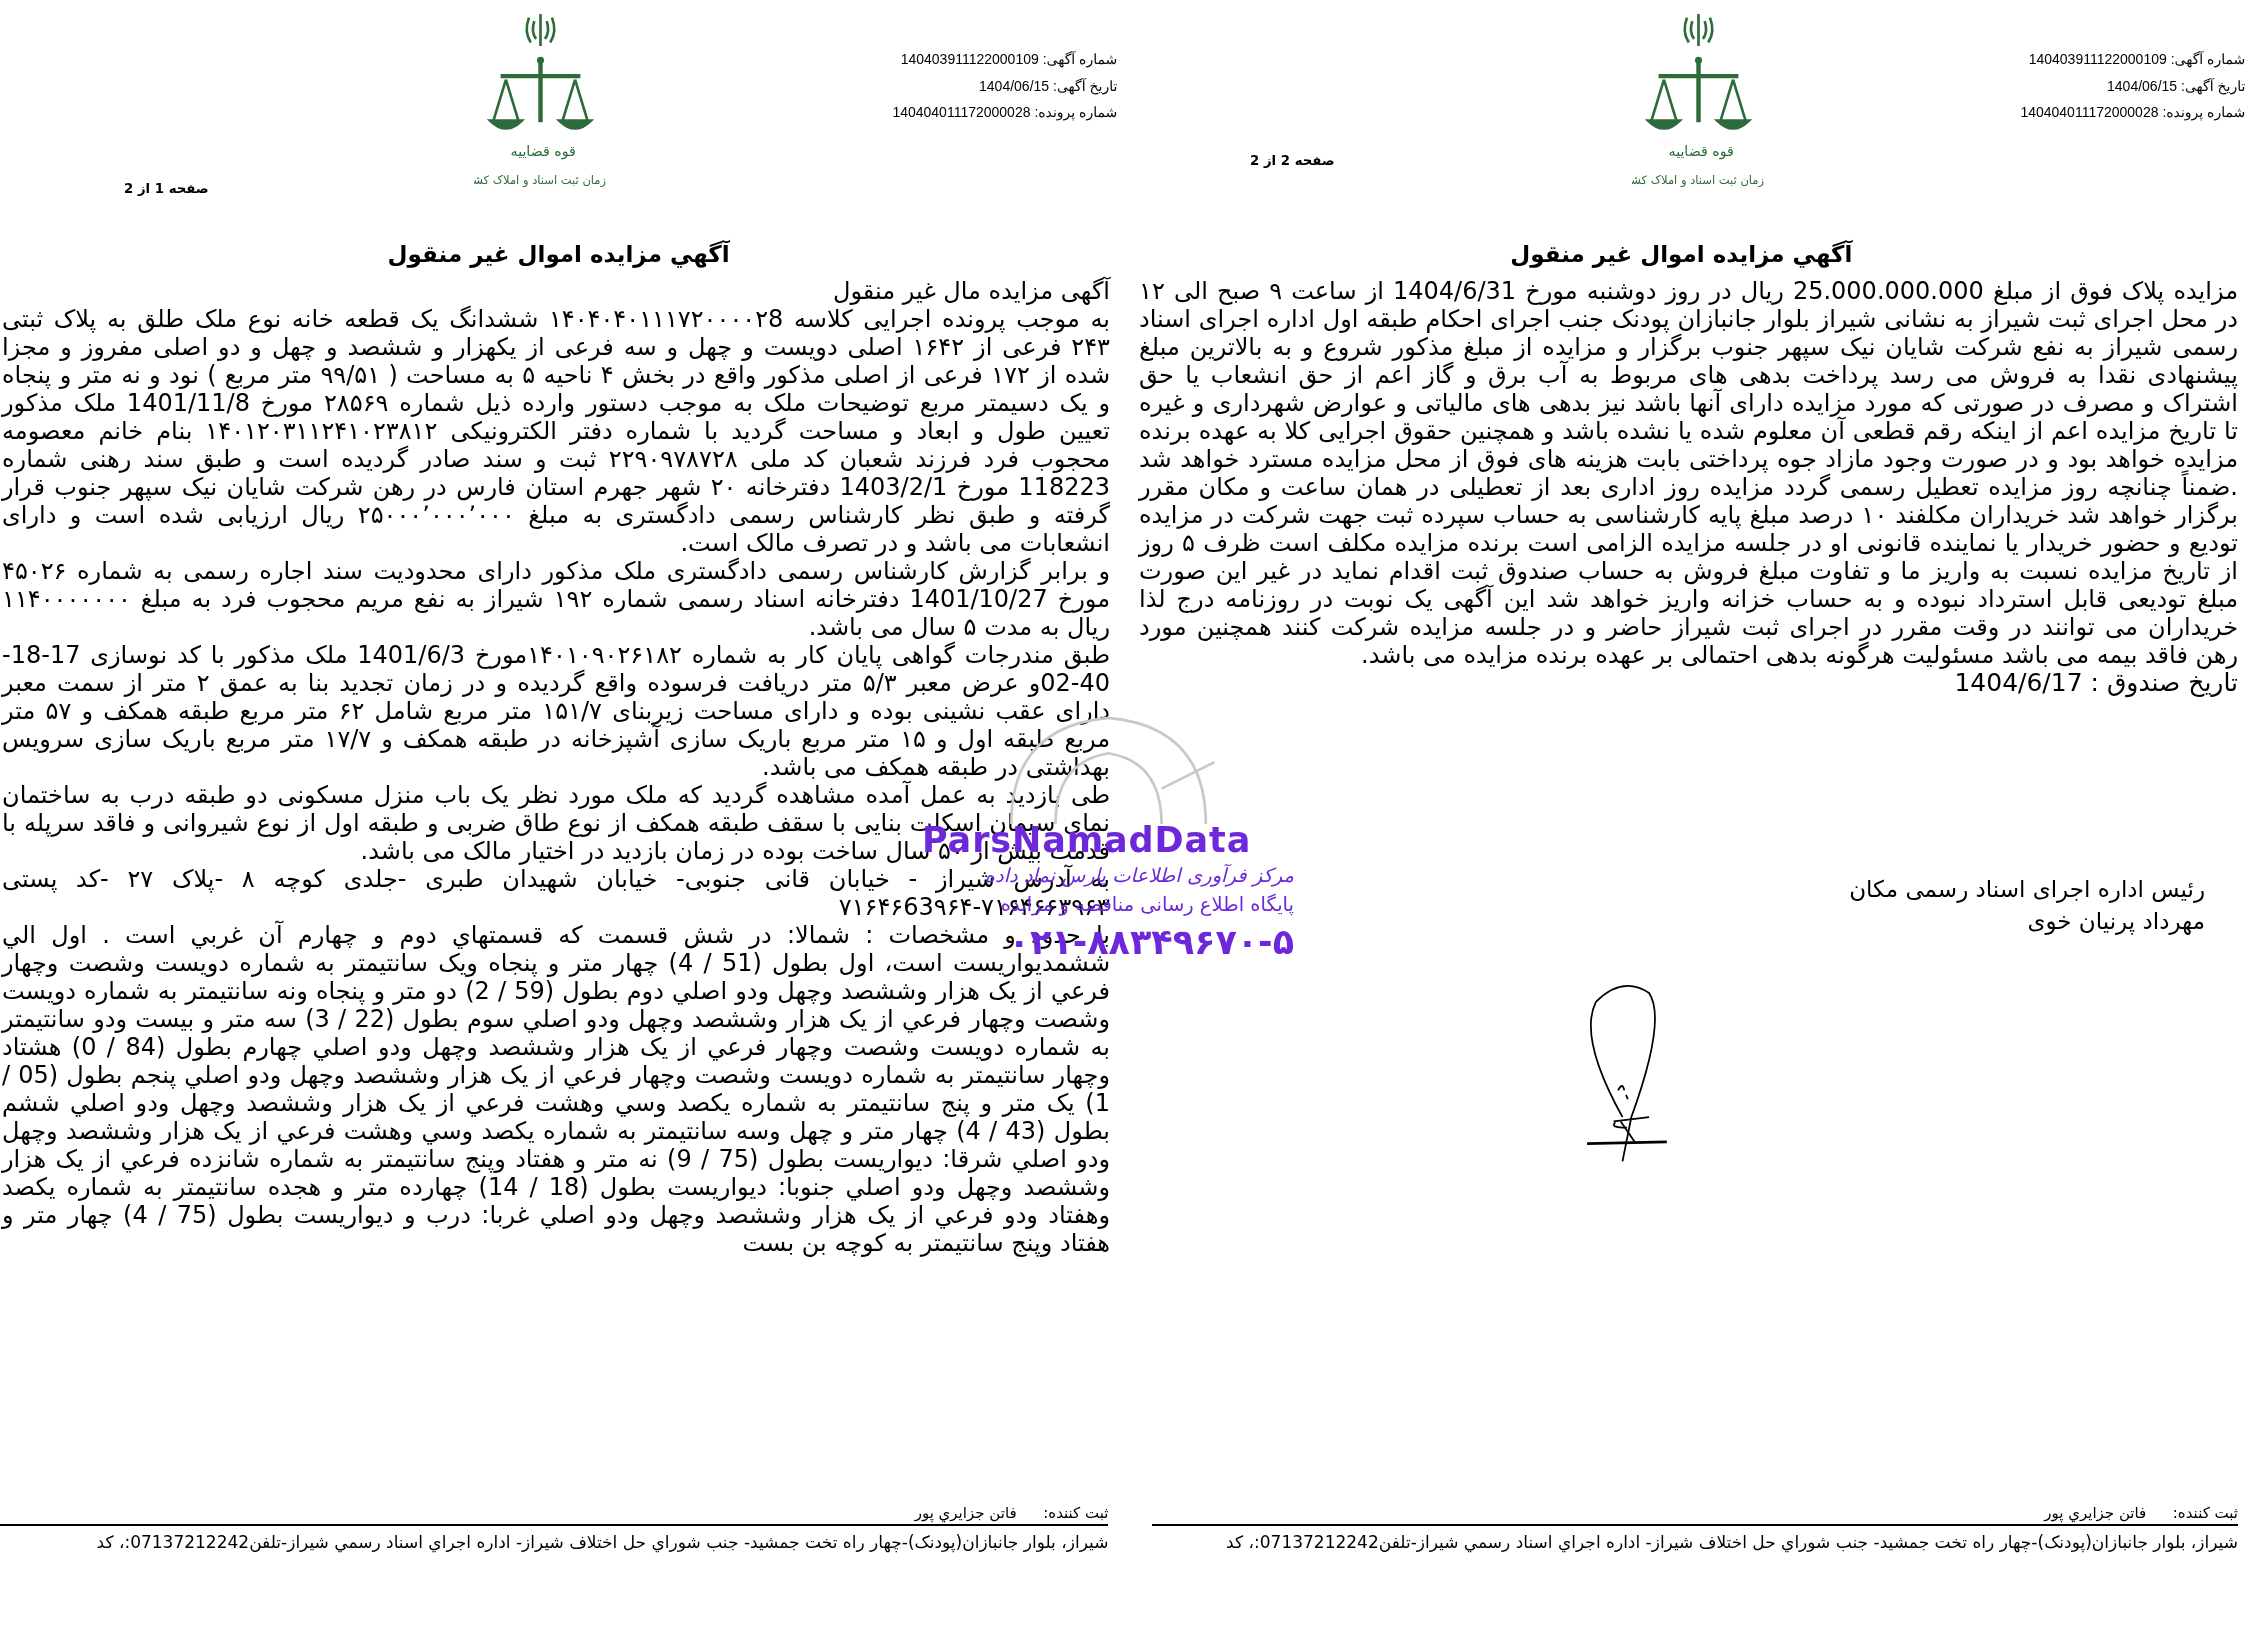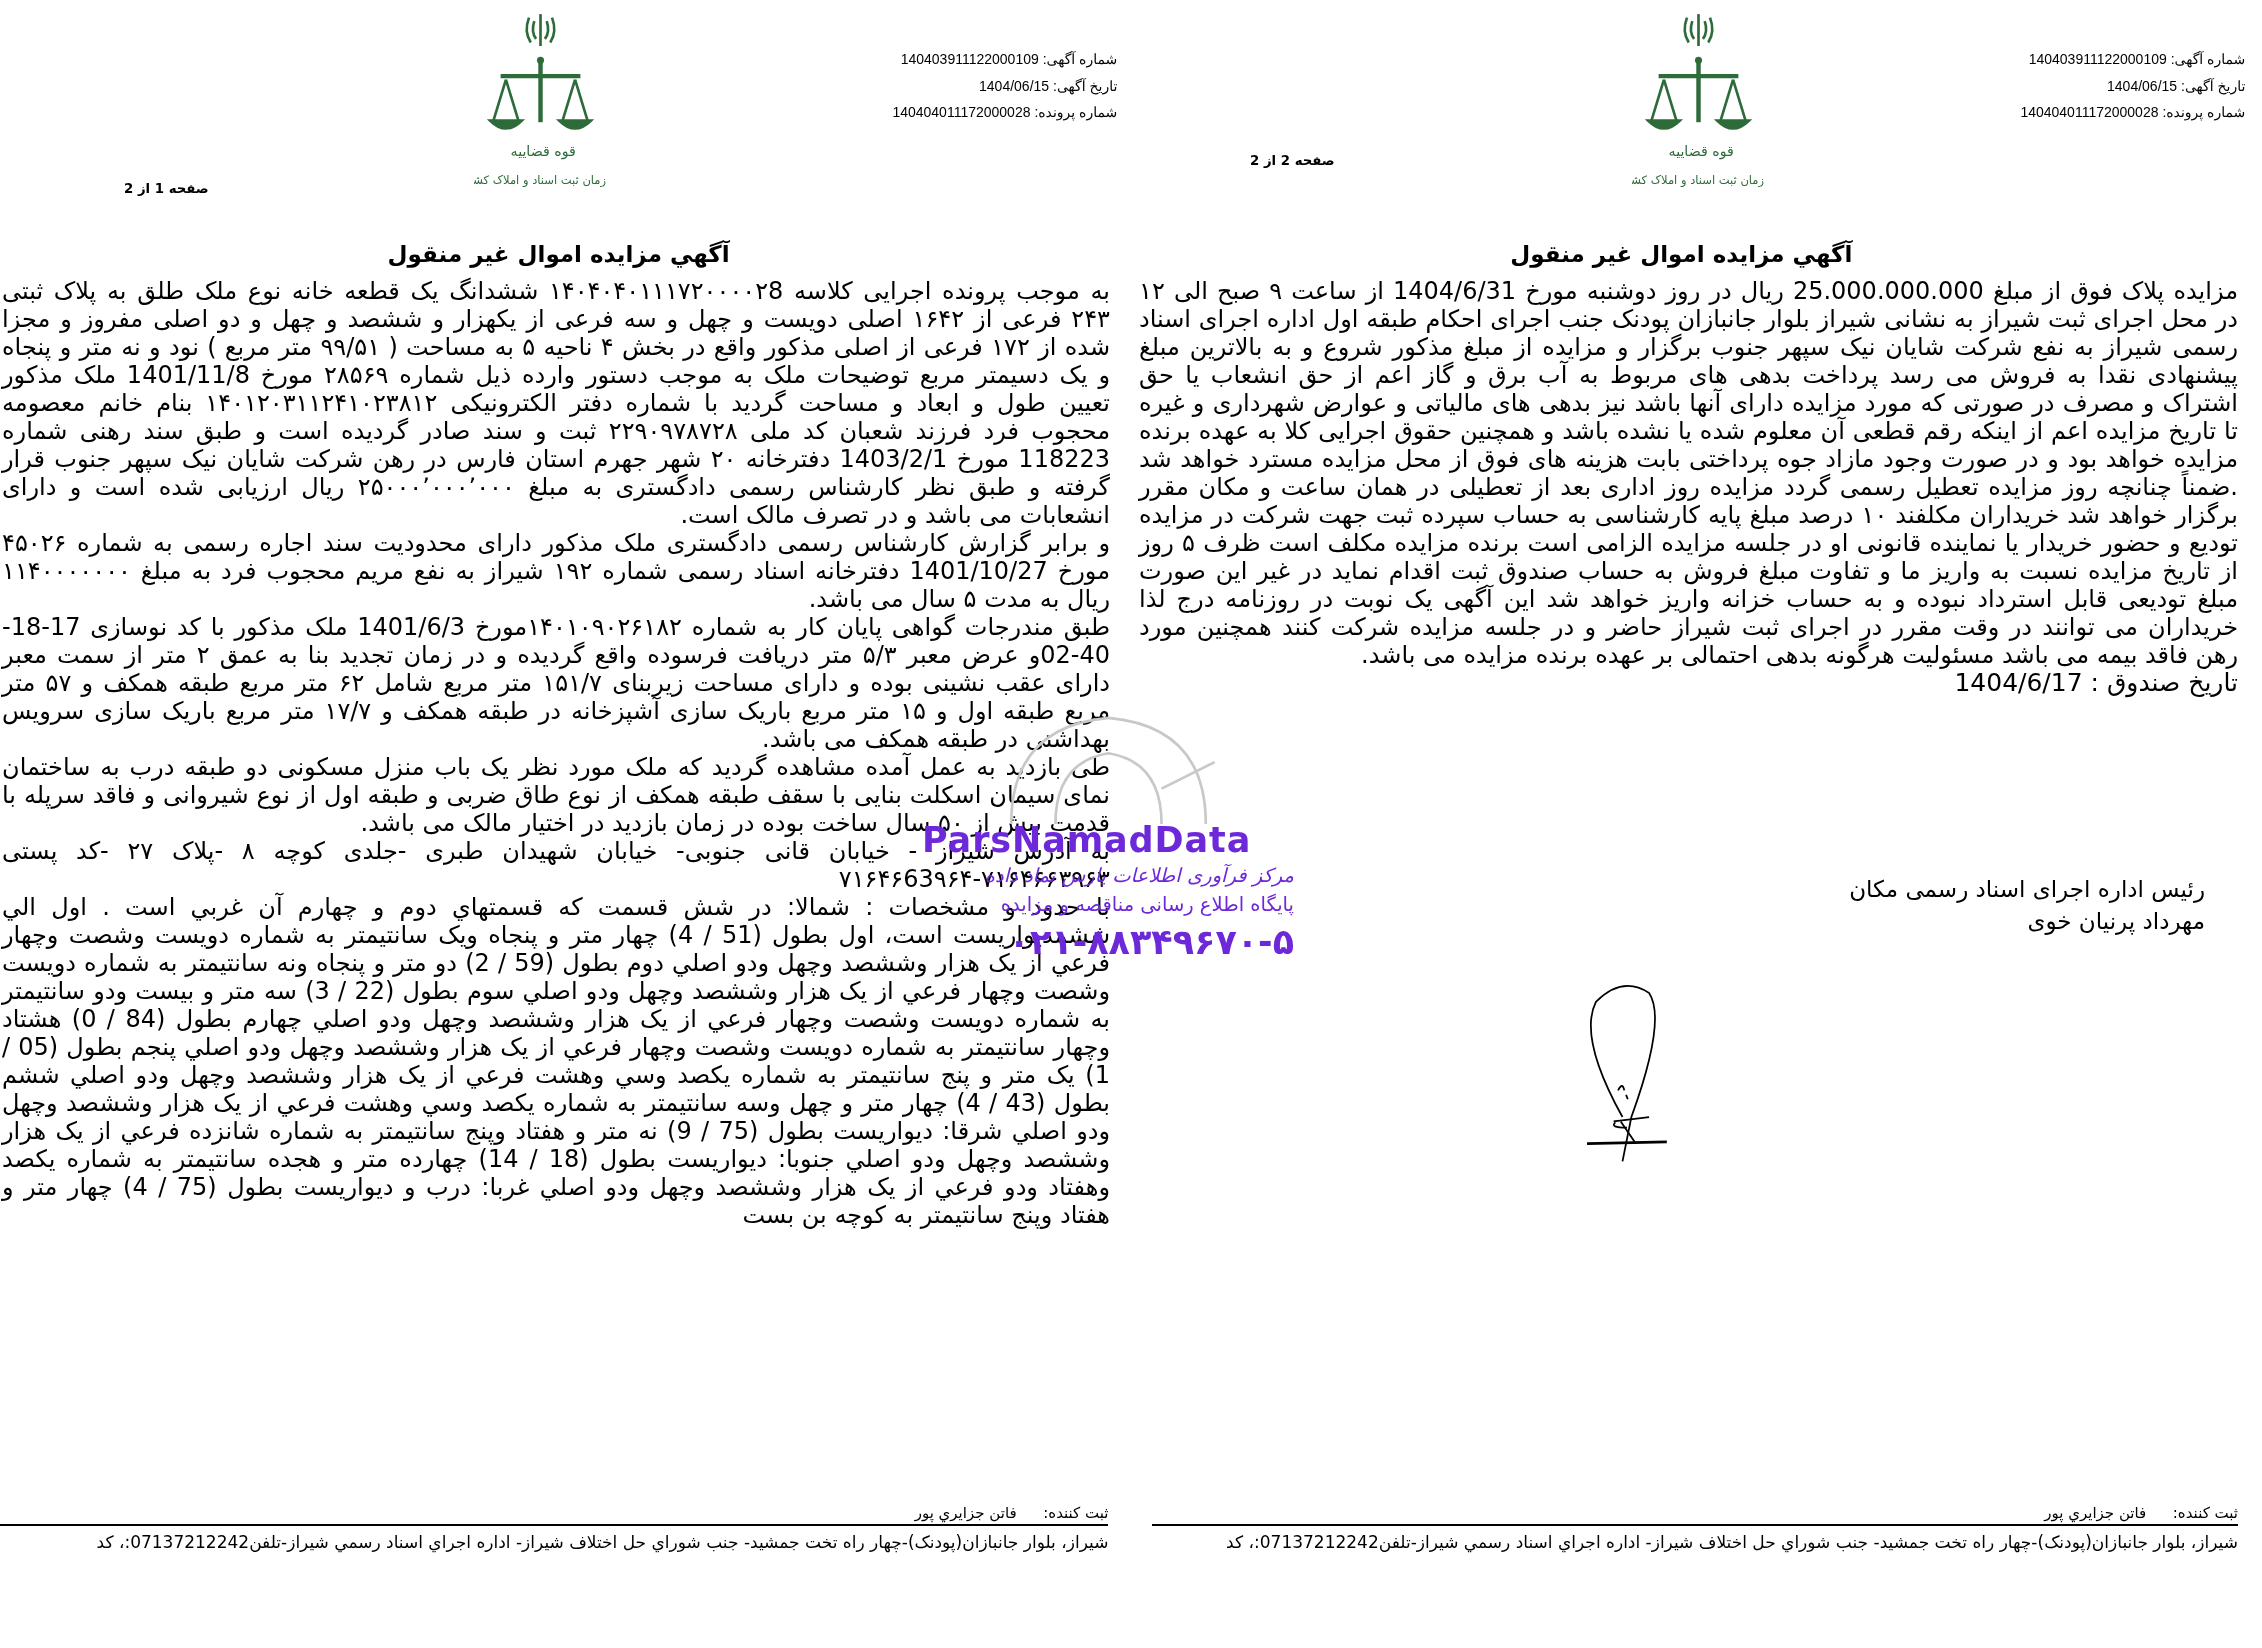--- a/index.html
+++ b/index.html
@@ -128,20 +128,21 @@
         <path d="M18 128 Q36 146 54 128 Z M96 128 Q114 146 132 128 Z" fill="#2e6b3a"></path>
       </g>
       <circle cx="75" cy="60" r="4" fill="#2e6b3a"></circle>
       <text x="78" y="168" font-size="16" fill="#2e6b3a" text-anchor="middle" font-family="DejaVu Sans, sans-serif">قوه قضاییه</text>
       <text x="75" y="200" font-size="13" fill="#2e6b3a" text-anchor="middle" font-family="DejaVu Sans, sans-serif">سازمان ثبت اسناد و املاک کشور</text>
     </svg>
   </div>
   <div class="page-no">صفحه 1 از 2</div>
   <div class="title">آگهي مزايده اموال غير منقول</div>
   <div class="body-text">
+    <p>آگهی مزایده مال غیر منقول</p>
     <p>به موجب پرونده اجرایی کلاسه ۱۴۰۴۰۴۰۱۱۱۷۲۰۰۰۰۲8 ششدانگ یک قطعه خانه نوع ملک طلق به پلاک ثبتی ۲۴۳ فرعی از ۱۶۴۲ اصلی دویست و چهل و سه فرعی از یکهزار و ششصد و چهل و دو اصلی مفروز و مجزا شده از ۱۷۲ فرعی از اصلی مذکور واقع در بخش ۴ ناحیه ۵ به مساحت ( ۹۹/۵۱ متر مربع ) نود و نه متر و پنجاه و یک دسیمتر مربع توضیحات ملک به موجب دستور وارده ذیل شماره ۲۸۵۶۹ مورخ 1401/11/8 ملک مذکور تعیین طول و ابعاد و مساحت گردید با شماره دفتر الکترونیکی ۱۴۰۱۲۰۳۱۱۲۴۱۰۲۳۸۱۲ بنام خانم معصومه محجوب فرد فرزند شعبان کد ملی ۲۲۹۰۹۷۸۷۲۸ ثبت و سند صادر گردیده است و طبق سند رهنی شماره 118223 مورخ 1403/2/1 دفترخانه ۲۰ شهر جهرم استان فارس در رهن شرکت شایان نیک سپهر جنوب قرار گرفته و طبق نظر کارشناس رسمی دادگستری به مبلغ ۲۵۰۰۰٬۰۰۰٬۰۰۰ ریال ارزیابی شده است و دارای انشعابات می باشد و در تصرف مالک است.</p>
     <p>و برابر گزارش کارشناس رسمی دادگستری ملک مذکور دارای محدودیت سند اجاره رسمی به شماره ۴۵۰۲۶ مورخ 1401/10/27 دفترخانه اسناد رسمی شماره ۱۹۲ شیراز به نفع مریم محجوب فرد به مبلغ ۱۱۴۰۰۰۰۰۰۰ ریال به مدت ۵ سال می باشد.</p>
     <p>طبق مندرجات گواهی پایان کار به شماره ۱۴۰۱۰۹۰۲۶۱۸۲مورخ 1401/6/3 ملک مذکور با کد نوسازی 17-18-40-02و عرض معبر ۵/۳ متر دریافت فرسوده واقع گردیده و در زمان تجدید بنا به عمق ۲ متر از سمت معبر دارای عقب نشینی بوده و دارای مساحت زیربنای ۱۵۱/۷ متر مربع شامل ۶۲ متر مربع طبقه همکف و ۵۷ متر مربع طبقه اول و ۱۵ متر مربع باریک سازی آشپزخانه در طبقه همکف و ۱۷/۷ متر مربع باریک سازی سرویس بهداشتی در طبقه همکف می باشد.</p>
     <p>طی بازدید به عمل آمده مشاهده گردید که ملک مورد نظر یک باب منزل مسکونی دو طبقه درب به ساختمان نمای سیمان اسکلت بنایی با سقف طبقه همکف از نوع طاق ضربی و طبقه اول از نوع شیروانی و فاقد سرپله با قدمت بیش از ۵۰ سال ساخت بوده در زمان بازدید در اختیار مالک می باشد.</p>
     <p>به آدرس شیراز - خیابان قانی جنوبی- خیابان شهیدان طبری -جلدی کوچه ۸ -پلاک ۲۷ -کد پستی ۷۱۶۴۶۶۳۹۶۳-۷۱۶۴۶63۹۶۴</p>
     <p>با حدود و مشخصات : شمالا: در شش قسمت که قسمتهاي دوم و چهارم آن غربي است . اول الي ششمديواريست است، اول بطول (51 / 4) چهار متر و پنجاه ويک سانتيمتر به شماره دويست وشصت وچهار فرعي از يک هزار وششصد وچهل ودو اصلي دوم بطول (59 / 2) دو متر و پنجاه ونه سانتيمتر به شماره دويست وشصت وچهار فرعي از يک هزار وششصد وچهل ودو اصلي سوم بطول (22 / 3) سه متر و بيست ودو سانتيمتر به شماره دويست وشصت وچهار فرعي از يک هزار وششصد وچهل ودو اصلي چهارم بطول (84 / 0) هشتاد وچهار سانتيمتر به شماره دويست وشصت وچهار فرعي از يک هزار وششصد وچهل ودو اصلي پنجم بطول (05 / 1) يک متر و پنج سانتيمتر به شماره يکصد وسي وهشت فرعي از يک هزار وششصد وچهل ودو اصلي ششم بطول (43 / 4) چهار متر و چهل وسه سانتيمتر به شماره يکصد وسي وهشت فرعي از يک هزار وششصد وچهل ودو اصلي شرقا: ديواريست بطول (75 / 9) نه متر و هفتاد وپنج سانتيمتر به شماره شانزده فرعي از يک هزار وششصد وچهل ودو اصلي جنوبا: ديواريست بطول (18 / 14) چهارده متر و هجده سانتيمتر به شماره يکصد وهفتاد ودو فرعي از يک هزار وششصد وچهل ودو اصلي غربا: درب و ديواريست بطول (75 / 4) چهار متر و هفتاد وپنج سانتيمتر به کوچه بن بست</p>
   </div>
   <div class="registrar"><span>ثبت کننده:</span><span class="name">فاتن جزايري پور</span></div>
   <div class="rule"></div>
   <div class="footer-addr">شيراز، بلوار جانبازان(پودنک)-چهار راه تخت جمشيد- جنب شوراي حل اختلاف شيراز- اداره اجراي اسناد رسمي شيراز-تلفن07137212242:، کد</div>

